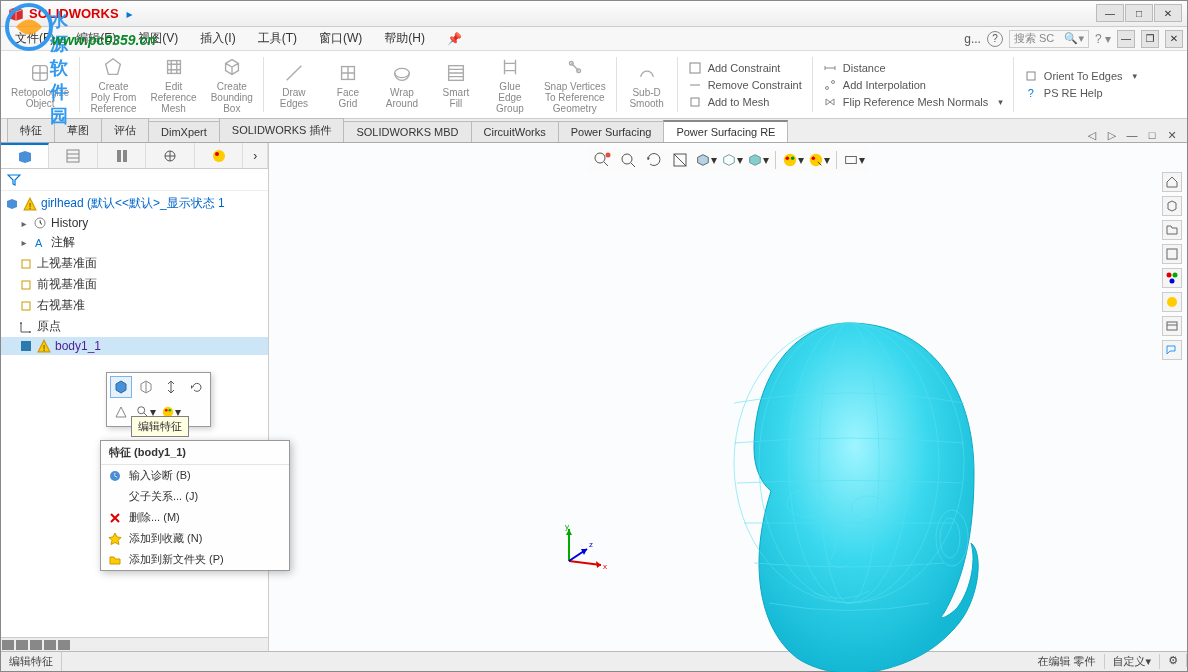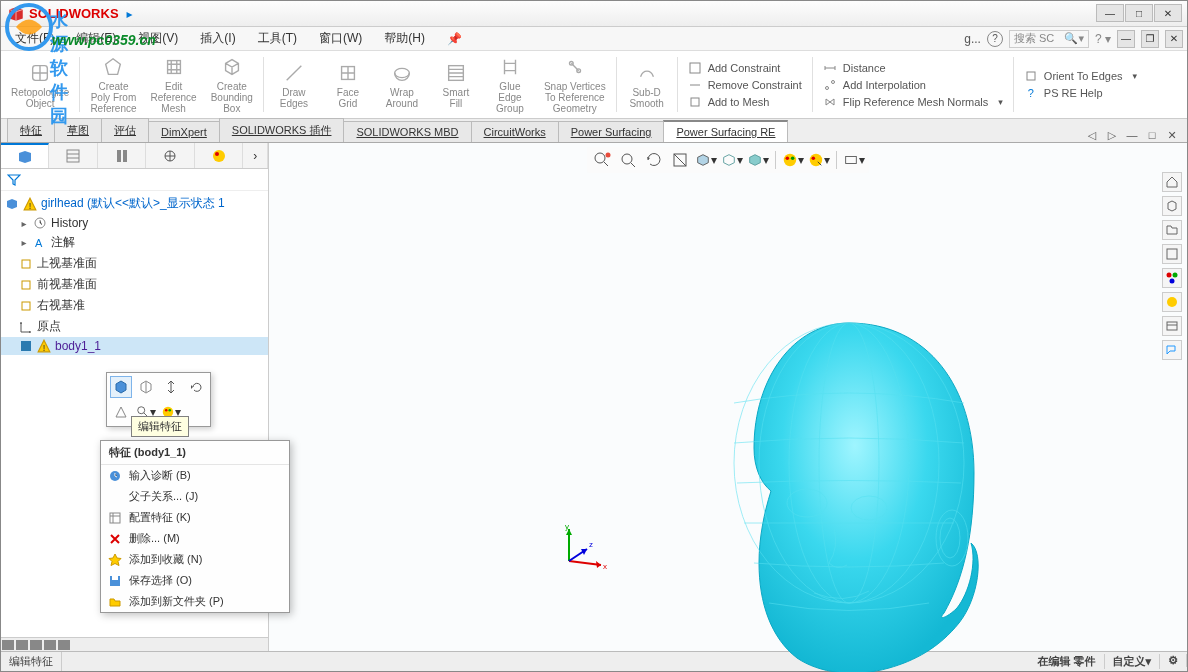--- a/index.html
+++ b/index.html
@@ -29,21 +29,21 @@
 .rbtn .icn { width:24px; height:24px; color:#aaa; display:flex; justify-content:center; align-items:center; margin-bottom:2px; border:1px dashed transparent; }
 .rbtn svg { width:22px; height:22px; stroke:#aaa; fill:none; stroke-width:1.5; }
 .rsep { width:1px; background:#e0e0e0; margin:4px 2px; }
 .rgroup { display:flex; flex-direction:column; justify-content:center; gap:1px; padding:0 6px; }
 .rline { display:flex; align-items:center; gap:6px; color:#555; font-size:11px; padding:1px 0; }
 .rline .icn2 { width:14px; height:14px; display:flex; justify-content:center; align-items:center; color:#888; }
 .rline svg { width:14px; height:14px; stroke:#888; fill:none; }
 
 
 .tabs { height:24px; background:#eee; display:flex; align-items:flex-end; border-bottom:1px solid #aaa; padding-left:6px; }
-.tab { padding:4px 12px; background:#e8e8e8; border:1px solid #bbb; border-bottom:none; margin-right:-1px; font-size:11px; cursor:pointer;text-decoration:underline; }
+.tab { padding:4px 12px; background:#e8e8e8; border:1px solid #bbb; border-bottom:none; margin-right:-1px; font-size:11px; cursor:pointer; }
 .tab.active { background:#fff; border-top:2px solid #888; position:relative; z-index:1; }
 .tabs-right { margin-left:auto; display:flex; gap:6px; padding-right:8px; align-items:center; }
 .tabs-right .tc { width:14px; height:14px; display:flex; justify-content:center; align-items:center; color:#555; font-size:11px; }
 
 
 .main { flex:1; display:flex; min-height:0; }
 .sidebar { width:268px; background:#fff; border-right:1px solid #ccc; display:flex; flex-direction:column; }
 .sb-tabs { height:26px; display:flex; border-bottom:1px solid #ccc; background:#f4f4f4; }
 .sb-tab { flex:1; display:flex; justify-content:center; align-items:center; border-right:1px solid #ddd; }
 .sb-tab.active { background:#fff; border-top:2px solid #0078d7; }
@@ -91,21 +91,21 @@
 .ctx-menu { position:absolute; left:100px; top:440px; width:190px; background:#fefefe; border:1px solid #999; box-shadow:2px 2px 8px rgba(0,0,0,0.25); z-index:19; }
 .ctx-title { padding:4px 8px; font-weight:bold; font-size:11px; border-bottom:1px solid #e5e5e5; }
 .ctx-item { display:flex; align-items:center; gap:8px; padding:3px 8px 3px 28px; font-size:11px; position:relative; }
 .ctx-item .cicn { position:absolute; left:6px; width:16px; height:16px; display:flex; justify-content:center; align-items:center; }
 .ctx-item svg { width:14px; height:14px; }
 .ctx-item .arrow { margin-left:auto; font-size:9px; color:#555; }
 
 
 .statusbar { height:20px; background:#eee; border-top:1px solid #bbb; display:flex; align-items:center; font-size:11px; color:#444; }
 .statusbar .cell { padding:0 8px; border-right:1px solid #ccc; height:100%; display:flex; align-items:center; }
-.statusbar .right { margin-left:auto; display:flex;font-weight:bold; }
+.statusbar .right { margin-left:auto; display:flex; }
 </style>
 </head>
 <body>
 
 <div class="window">
 
   <div class="watermark">
     <svg width="60" height="50" viewBox="0 0 60 50">
         <circle cx="25" cy="25" r="22" fill="none" stroke="#3399ee" stroke-width="4"></circle>
         <path d="M12 25 Q25 10 38 25 Q25 40 12 25" fill="#ff9900" opacity="0.8"></path>
@@ -687,52 +687,34 @@
         </svg>
       </span>
       <span>输入诊断 (B)</span>
     </div>
   <div class="ctx-item">
       <span>父子关系... (J)</span>
     </div>
   <div class="ctx-item">
       <span class="cicn">
         <svg viewBox="0 0 14 14">
-          <rect x="2" y="2" width="10" height="10" fill="none" stroke="#888"></rect>
-          <path d="M5 2v10M2 5h10" stroke="#888"></path>
-        </svg>
-      </span>
-      <span>配置特征 (K)</span>
-    </div>
-  <div class="ctx-item">
-      <span class="cicn">
-        <svg viewBox="0 0 14 14">
           <path d="M3 3l8 8M11 3l-8 8" stroke="#d00" stroke-width="2"></path>
         </svg>
       </span>
       <span>删除... (M)</span>
     </div>
   <div class="ctx-item">
       <span class="cicn">
         <svg viewBox="0 0 14 14">
           <path d="M7 1l2 4 4 .5-3 3 1 4-4-2-4 2 1-4-3-3 4-.5z" fill="#fc0" stroke="#c90"></path>
         </svg>
       </span>
       <span>添加到收藏 (N)</span>
     </div>
   <div class="ctx-item">
       <span class="cicn">
         <svg viewBox="0 0 14 14">
-          <rect x="2" y="2" width="10" height="10" fill="#4a90d9"></rect>
-          <rect x="4" y="2" width="6" height="4" fill="#fff"></rect>
-        </svg>
-      </span>
-      <span>保存选择 (O)</span>
-    </div>
-  <div class="ctx-item">
-      <span class="cicn">
-        <svg viewBox="0 0 14 14">
           <path d="M2 4h4l1 2h5v5H2z" fill="#fc0" stroke="#c90"></path>
         </svg>
       </span>
       <span>添加到新文件夹 (P)</span>
     </div>
 </div>
 
 </body></html>

